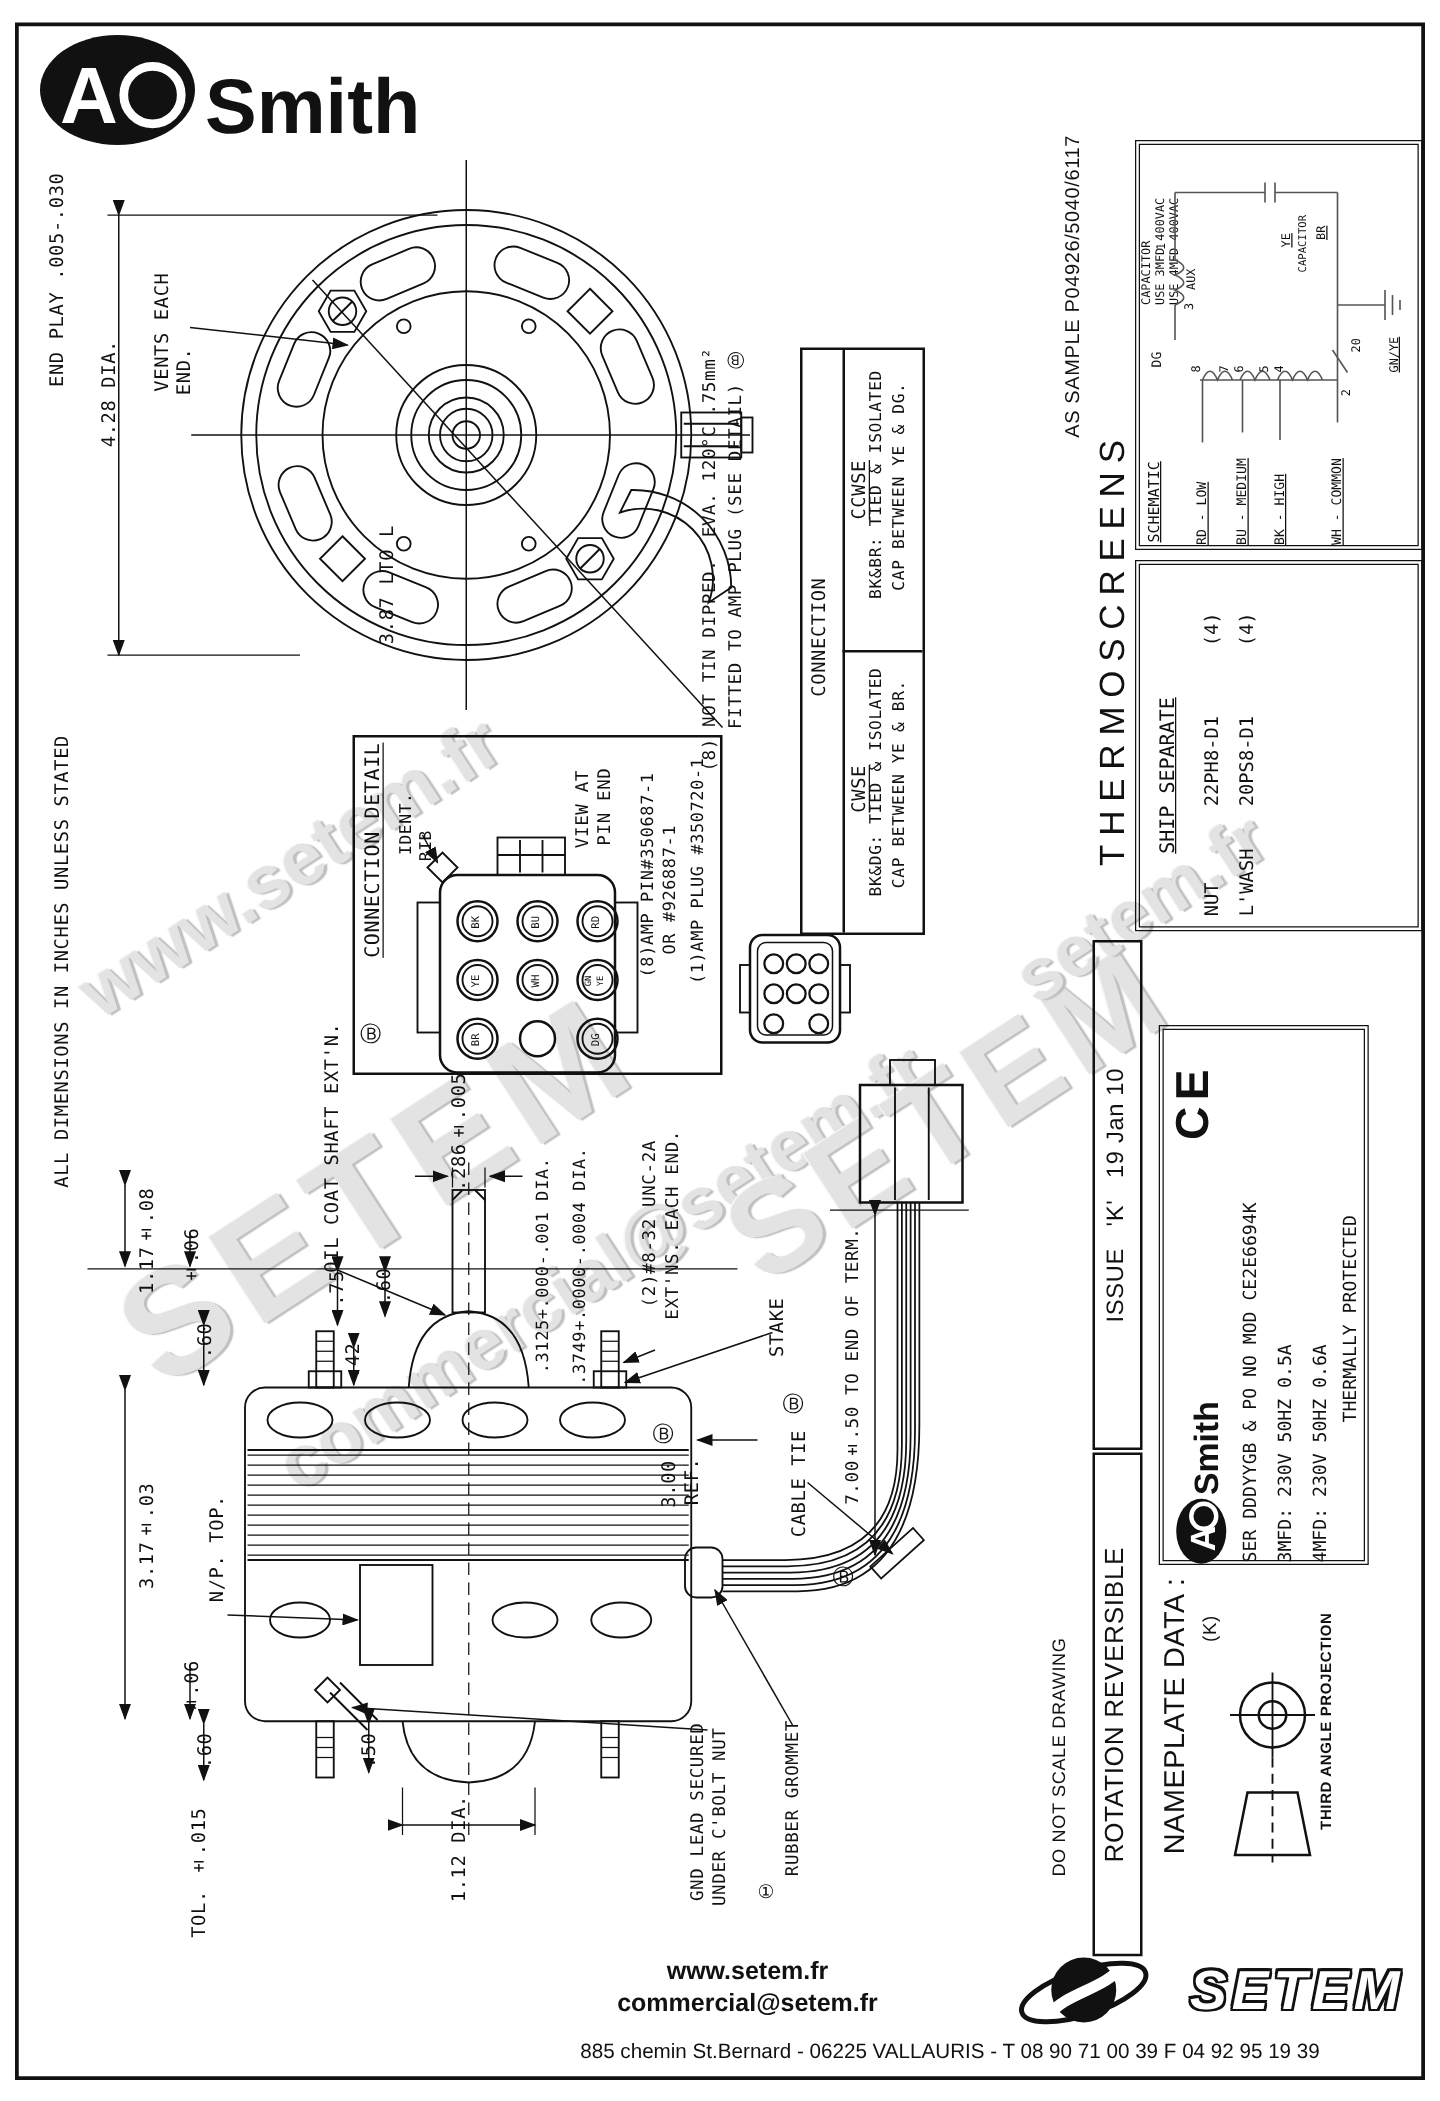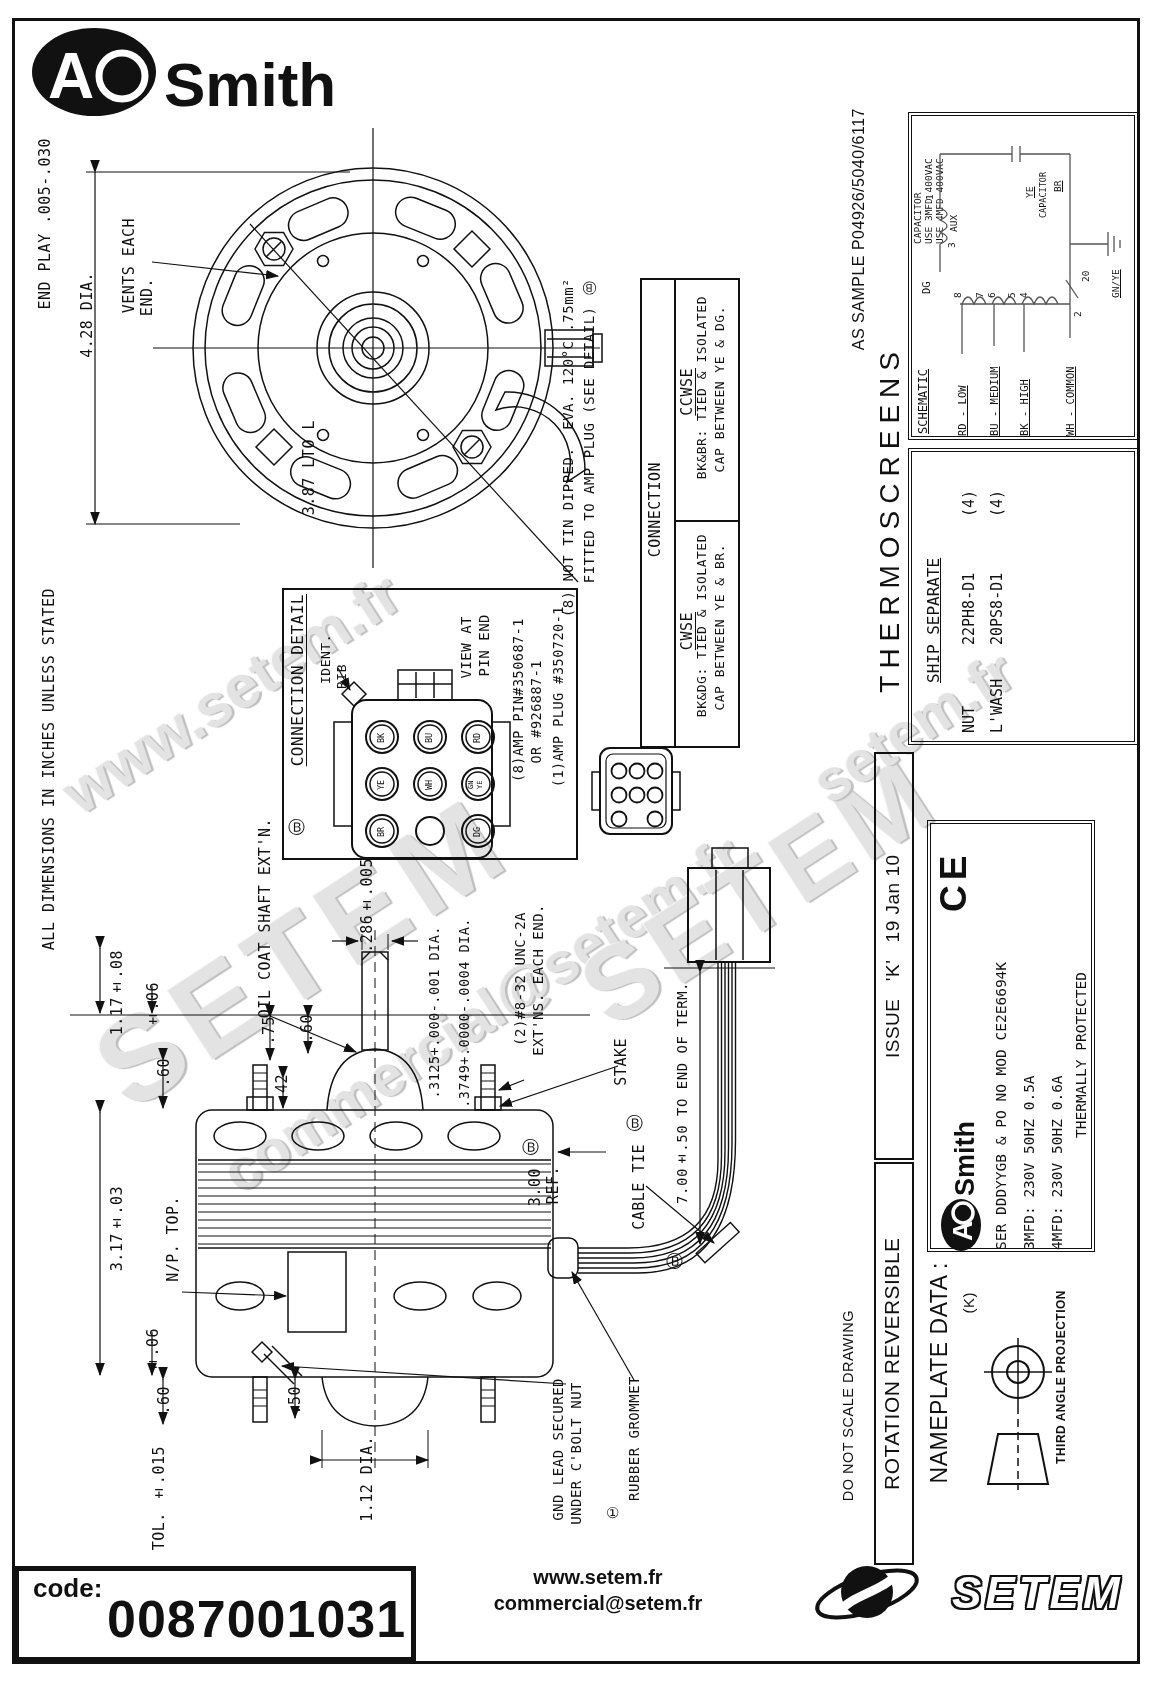--- a/index.html
+++ b/index.html
@@ -423,26 +423,23 @@
   <span class="vt" style="left:144px;top:1328px;">±.06</span>
   <span class="vt" style="left:155px;top:1386px;">.60</span>
   <span class="vt" style="left:286px;top:1386px;">.50</span>
   <span class="vt" style="left:358px;top:1436px;">1.12 DIA.</span>
   <span class="vt" style="left:150px;top:1446px;">TOL. ±.015</span>
   <span class="vt" style="left:550px;top:1378px;font-size:14px;">GND LEAD SECURED</span>
   <span class="vt" style="left:568px;top:1382px;font-size:14px;">UNDER C'BOLT NUT</span>
   <span class="flag" style="left:606px;top:1504px;font-size:15px;">①</span>
   <span class="vt" style="left:626px;top:1376px;font-size:14px;">RUBBER GROMMET</span>
 
-  <div class="abs" style="left:14px;top:1566px;width:402px;height:96px;border:5px solid #111;box-sizing:border-box;background:#fff;">
-    <span class="abs sans" style="left:14px;top:2px;font-size:26px;font-weight:bold;">code:</span>
-    <span class="abs sans" style="left:88px;top:18px;font-size:52px;font-weight:bold;letter-spacing:1px;">0087001031</span>
-  </div>
   <span class="abs sans" style="left:448px;top:1566px;width:300px;text-align:center;font-size:20px;font-weight:bold;">www.setem.fr</span>
   <span class="abs sans" style="left:448px;top:1592px;width:300px;text-align:center;font-size:20px;font-weight:bold;">commercial@setem.fr</span>
+  <span class="abs sans" style="left:430px;top:1632px;width:660px;text-align:center;font-size:16.5px;">885 chemin St.Bernard  -  06225 VALLAURIS  -  T 08 90 71 00 39   F 04 92 95 19 39</span>
   <svg class="abs" style="left:795px;top:1552px;" width="160" height="80">
     <circle cx="72" cy="40" r="26" fill="#111"></circle>
     <path d="M44,60 C58,42 88,40 104,20" stroke="#fff" stroke-width="9" fill="none"></path>
     <ellipse cx="72" cy="42" rx="52" ry="18" transform="rotate(-18 72 42)" fill="none" stroke="#111" stroke-width="4"></ellipse>
   </svg>
   <span class="abs sans outline" style="left:952px;top:1568px;font-size:44px;font-weight:bold;font-style:italic;letter-spacing:4px;">SETEM</span>
 
 </div>
 
 </body></html>

